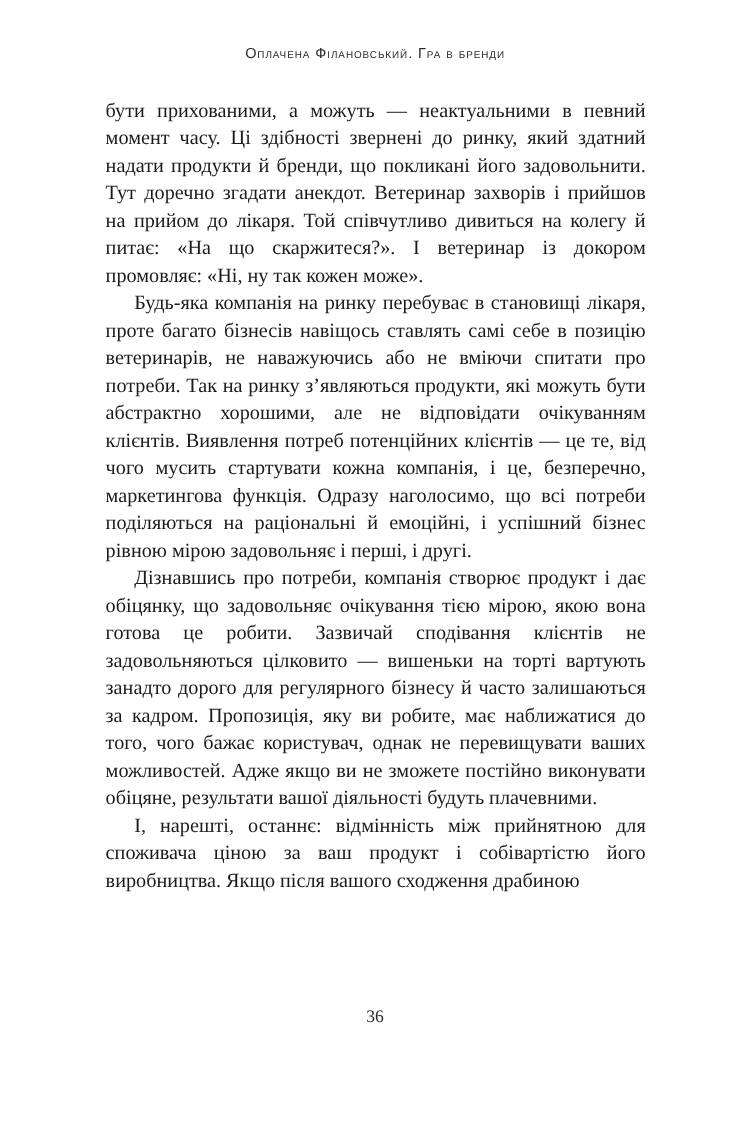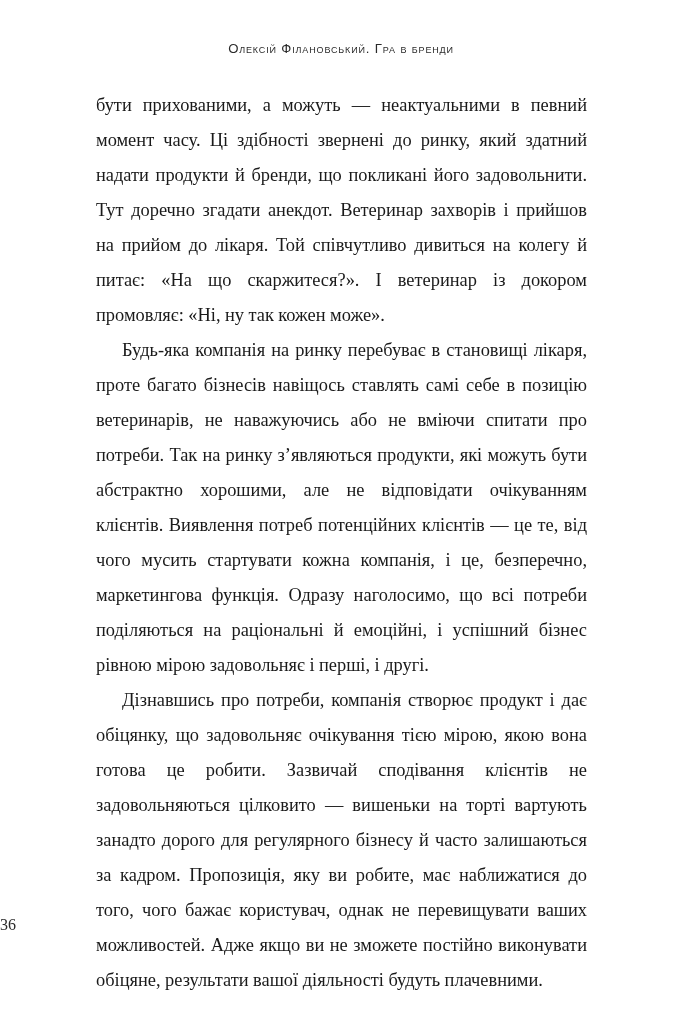--- a/index.html
+++ b/index.html
@@ -38,46 +38,48 @@
     position: absolute;
     top: 88px;
     left: 96px;
     width: 491px;
   }
   .para {
     margin: 0;
     text-align: justify;
     text-justify: inter-word;
     font-size: 18.4px;
-    line-height: 35px;
+    line-height: 25px;
     text-indent: 26px;
     hyphens: none;
     word-spacing: -0.1px;
   }
   .para.first {
     text-indent: 0;
   }
   .folio {
     position: absolute;
     top: 916px;
     left: 0;
     right: 0;
+    text-align: center;
     font-family: "Liberation Serif", "DejaVu Serif", serif;
     font-size: 16px;
     color: #2a2a2a;
   }
 </style>
 </head>
 <body>
 
 <div class="page">
 
-  <div class="running-head">Олексій Філановський. Гра в бренди</div>
+  <div class="running-head">Оплачена Філановський. Гра в бренди</div>
 
   <div class="text-block">
     <p class="para first">бути прихованими, а можуть — неактуальними в певний момент часу. Ці здібності звернені до ринку, який здатний надати продукти й бренди, що покликані його задовольнити. Тут доречно згадати анекдот. Ветеринар захворів і прийшов на прийом до лікаря. Той співчутливо дивиться на колегу й питає: «На що скаржитеся?». І ветеринар із докором промовляє: «Ні, ну так кожен може».</p>
     <p class="para">Будь-яка компанія на ринку перебуває в становищі лікаря, проте багато бізнесів навіщось ставлять самі себе в позицію ветеринарів, не наважуючись або не вміючи спитати про потреби. Так на ринку з’являються продукти, які можуть бути абстрактно хорошими, але не відповідати очікуванням клієнтів. Виявлення потреб потенційних клієнтів — це те, від чого мусить стартувати кожна компанія, і це, безперечно, маркетингова функція. Одразу наголосимо, що всі потреби поділяються на раціональні й емоційні, і успішний бізнес рівною мірою задовольняє і перші, і другі.</p>
     <p class="para">Дізнавшись про потреби, компанія створює продукт і дає обіцянку, що задовольняє очікування тією мірою, якою вона готова це робити. Зазвичай сподівання клієнтів не задовольняються цілковито — вишеньки на торті вартують занадто дорого для регулярного бізнесу й часто залишаються за кадром. Пропозиція, яку ви робите, має наближатися до того, чого бажає користувач, однак не перевищувати ваших можливостей. Адже якщо ви не зможете постійно виконувати обіцяне, результати вашої діяльності будуть плачевними.</p>
+    <p class="para">І, нарешті, останнє: відмінність між прийнятною для споживача ціною за ваш продукт і собівартістю його виробництва. Якщо після вашого сходження драбиною</p>
   </div>
 
   <div class="folio">36</div>
 
 </div>
 
 </body></html>

